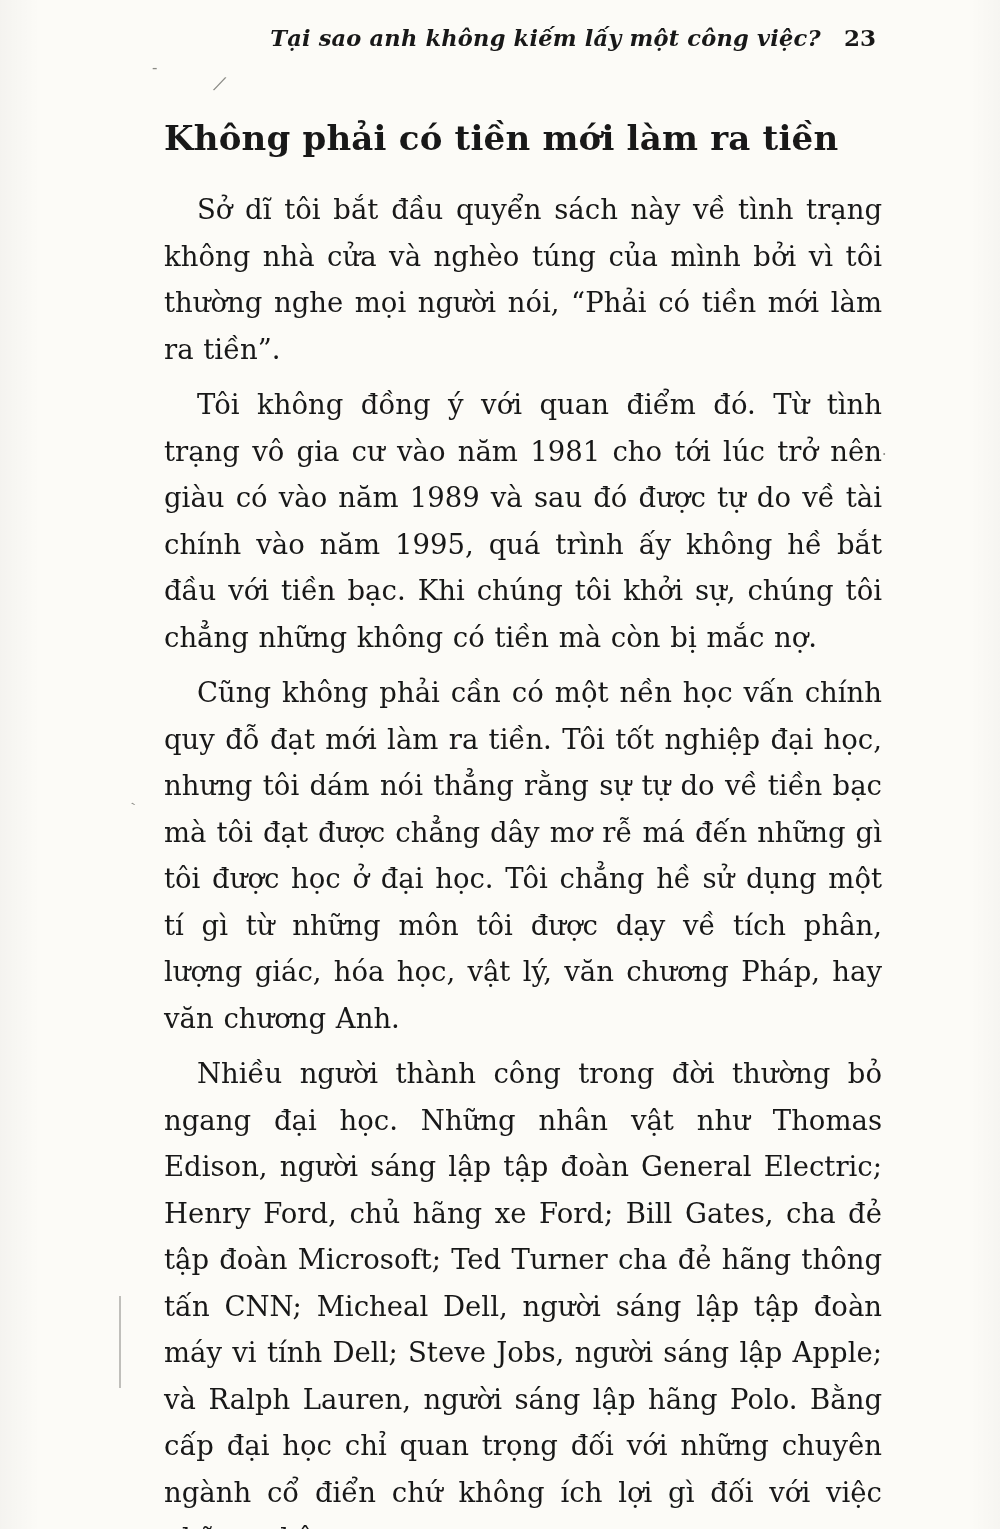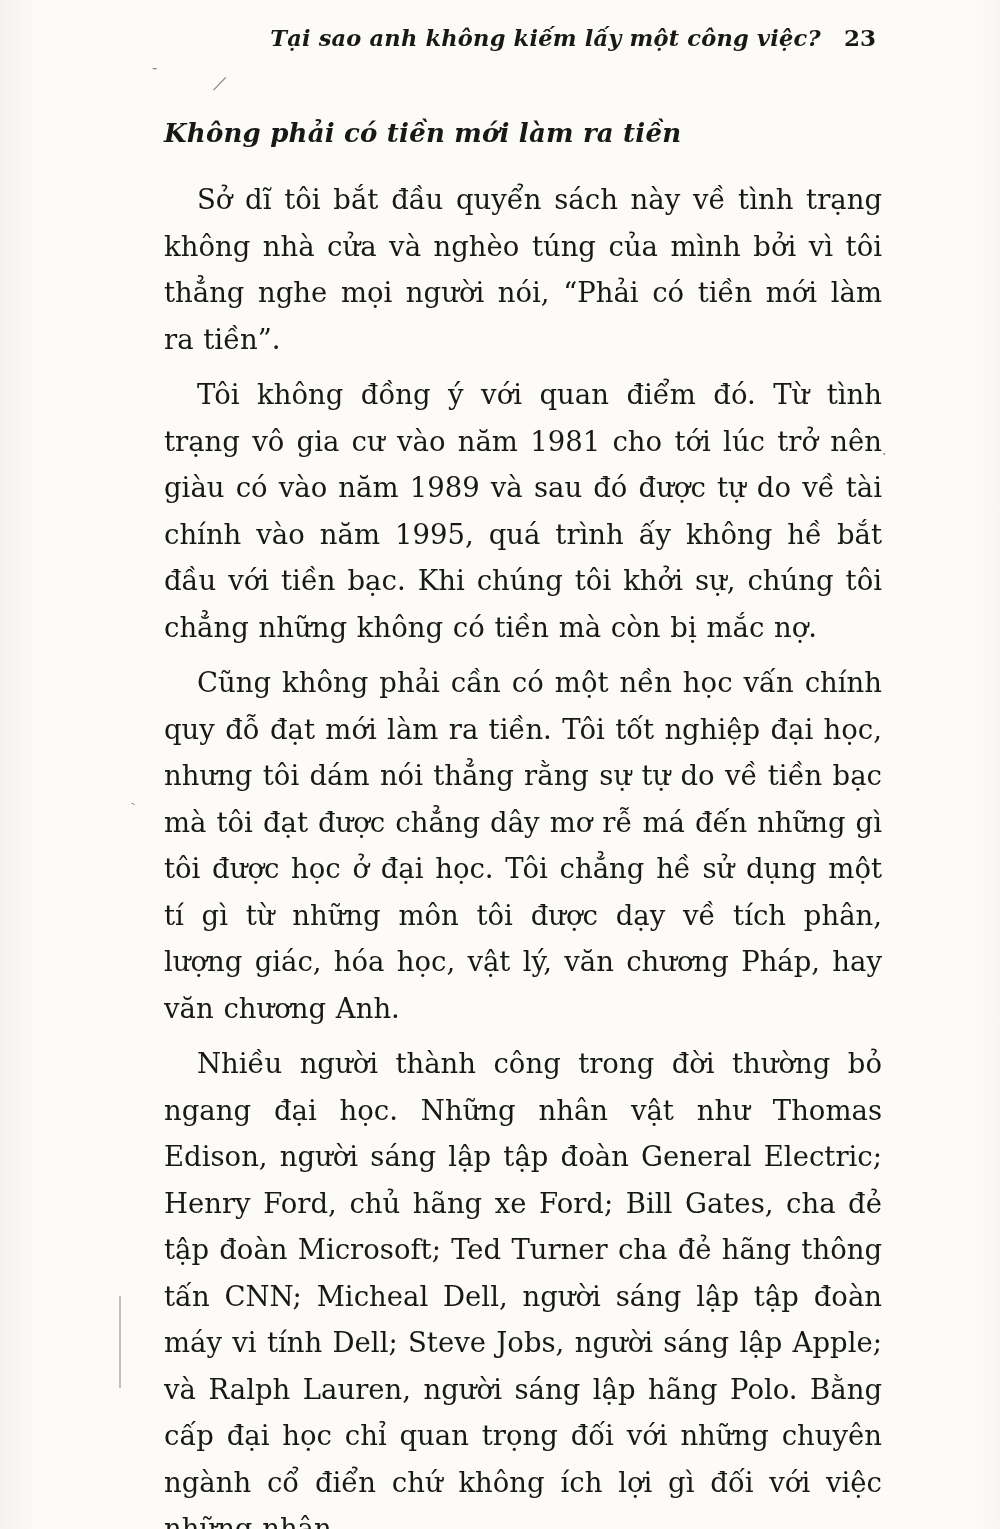--- a/index.html
+++ b/index.html
@@ -45,22 +45,21 @@
     margin-left: 16px;
     font-size: 23px;
   }
   .content {
     position: absolute;
     top: 118px;
     left: 164px;
     width: 718px;
   }
   .section-heading {
-    font-size: 26px;
-    font-style: italic;
+    font-size: 34px;
     font-weight: bold;
     margin: 0 0 28px 0;
     letter-spacing: 0.2px;
   }
   .content p {
     font-size: 27.5px;
     line-height: 46.5px;
     text-align: justify;
     text-indent: 33px;
     margin: 0 0 9px 0;
@@ -111,21 +110,21 @@
     <span class="running-title">Tại sao anh không kiếm lấy một công việc?</span>
     <span class="page-number">23</span>
   </div>
 
   <span class="artifact artifact-dash">-</span>
   <span class="artifact artifact-slash">⁄</span>
 
   <div class="content">
     <h1 class="section-heading">Không phải có tiền mới làm ra tiền</h1>
 
-    <p>Sở dĩ tôi bắt đầu quyển sách này về tình trạng không nhà cửa và nghèo túng của mình bởi vì tôi thẳng nghe mọi người nói, “Phải có tiền mới làm ra tiền”.</p>
+    <p>Sở dĩ tôi bắt đầu quyển sách này về tình trạng không nhà cửa và nghèo túng của mình bởi vì tôi thường nghe mọi người nói, “Phải có tiền mới làm ra tiền”.</p>
 
     <p>Tôi không đồng ý với quan điểm đó. Từ tình trạng vô gia cư vào năm 1981 cho tới lúc trở nên giàu có vào năm 1989 và sau đó được tự do về tài chính vào năm 1995, quá trình ấy không hề bắt đầu với tiền bạc. Khi chúng tôi khởi sự, chúng tôi chẳng những không có tiền mà còn bị mắc nợ.</p>
 
     <p>Cũng không phải cần có một nền học vấn chính quy đỗ đạt mới làm ra tiền. Tôi tốt nghiệp đại học, nhưng tôi dám nói thẳng rằng sự tự do về tiền bạc mà tôi đạt được chẳng dây mơ rễ má đến những gì tôi được học ở đại học. Tôi chẳng hề sử dụng một tí gì từ những môn tôi được dạy về tích phân, lượng giác, hóa học, vật lý, văn chương Pháp, hay văn chương Anh.</p>
 
     <p>Nhiều người thành công trong đời thường bỏ ngang đại học. Những nhân vật như Thomas Edison, người sáng lập tập đoàn General Electric; Henry Ford, chủ hãng xe Ford; Bill Gates, cha đẻ tập đoàn Microsoft; Ted Turner cha đẻ hãng thông tấn CNN; Micheal Dell, người sáng lập tập đoàn máy vi tính Dell; Steve Jobs, người sáng lập Apple; và Ralph Lauren, người sáng lập hãng Polo. Bằng cấp đại học chỉ quan trọng đối với những chuyên ngành cổ điển chứ không ích lợi gì đối với việc những nhân</p>
   </div>
 
   <span class="artifact artifact-dot">·</span>
   <span class="artifact artifact-tilde">`</span>

